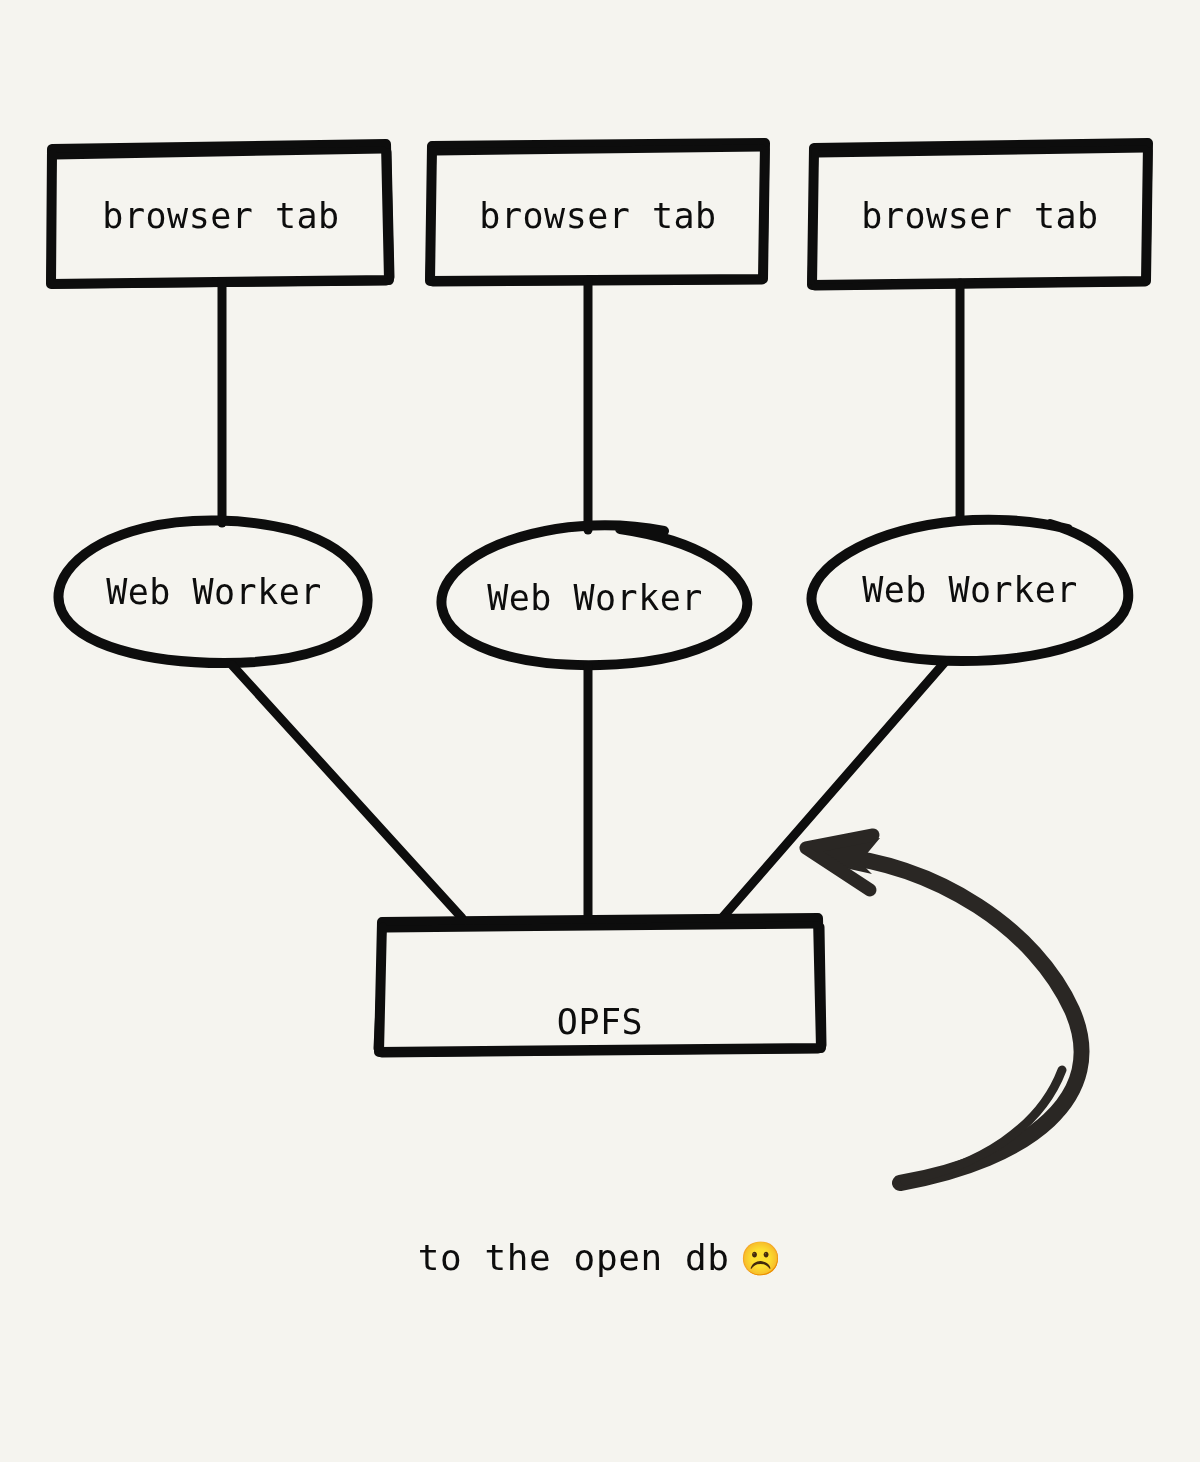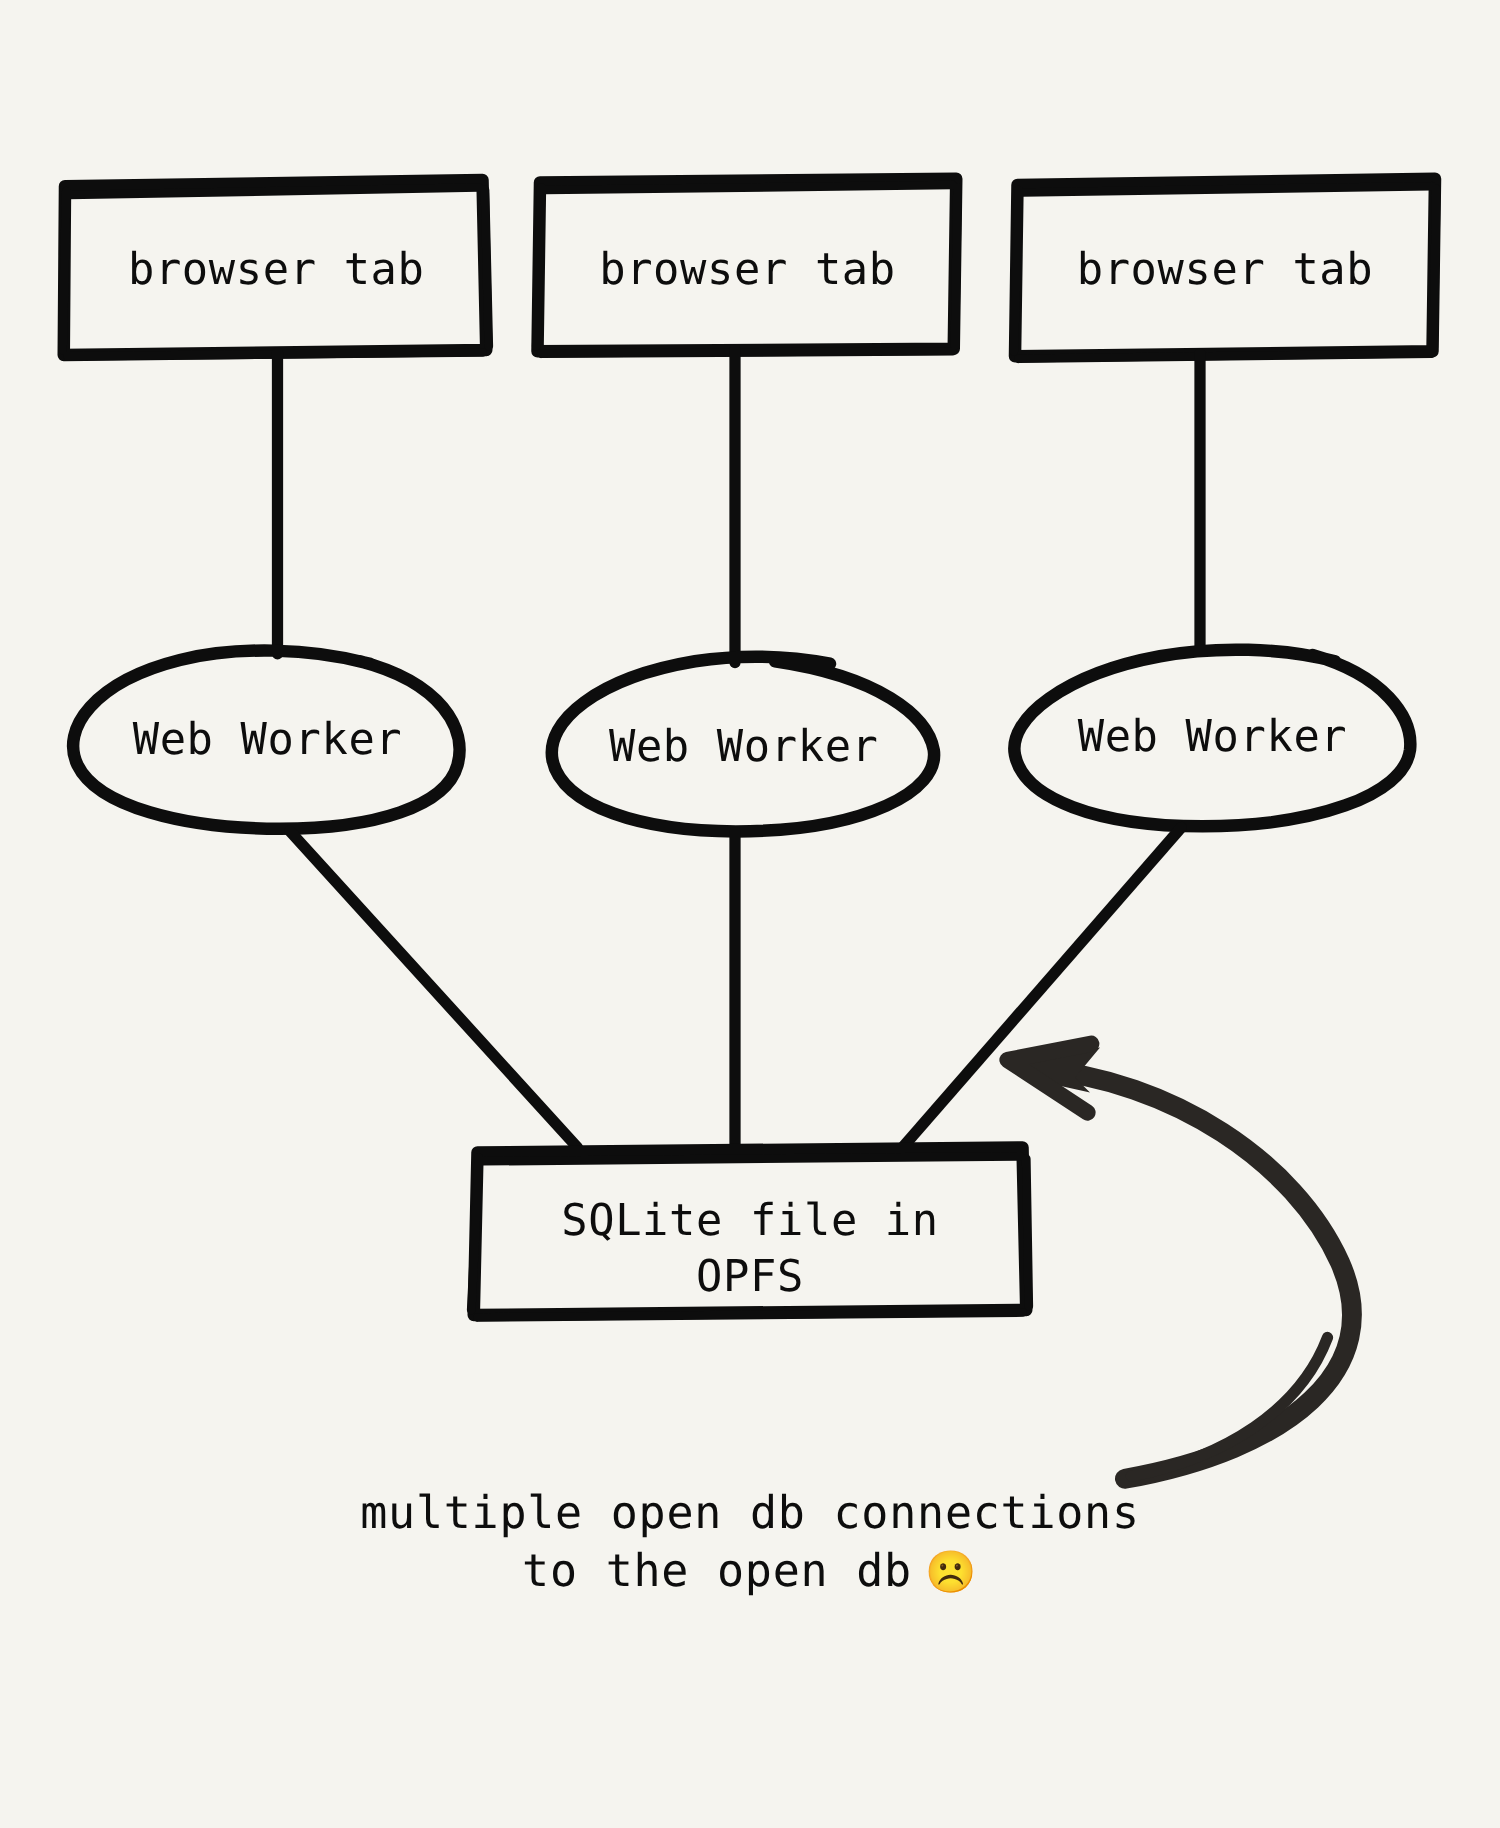--- a/index.html
+++ b/index.html
@@ -89,17 +89,17 @@
   </svg>
 
   <div class="lbl node-label" style="left:52px;top:196px;width:338px;">browser tab</div>
   <div class="lbl node-label" style="left:430px;top:196px;width:336px;">browser tab</div>
   <div class="lbl node-label" style="left:812px;top:196px;width:336px;">browser tab</div>
 
   <div class="lbl node-label" style="left:58px;top:572px;width:312px;">Web Worker</div>
   <div class="lbl node-label" style="left:442px;top:578px;width:306px;">Web Worker</div>
   <div class="lbl node-label" style="left:812px;top:570px;width:316px;">Web Worker</div>
 
-  <div class="lbl db-label" style="left:380px;top:955px;width:440px;"><span>SQLite file in</span><br><span>OPFS</span></div>
+  <div class="lbl db-label" style="left:380px;top:955px;width:440px;"><br><span>OPFS</span></div>
 
-  <div class="lbl caption" style="left:160px;top:1188px;width:880px;"><span>multiple open db connections</span><br><span>to the open db</span><span class="emoji"> ☹️</span></div>
+  <div class="lbl caption" style="left:160px;top:1188px;width:880px;"><br><span>to the open db</span><span class="emoji"> ☹️</span></div>
 
 </div>
 
 </body></html>

